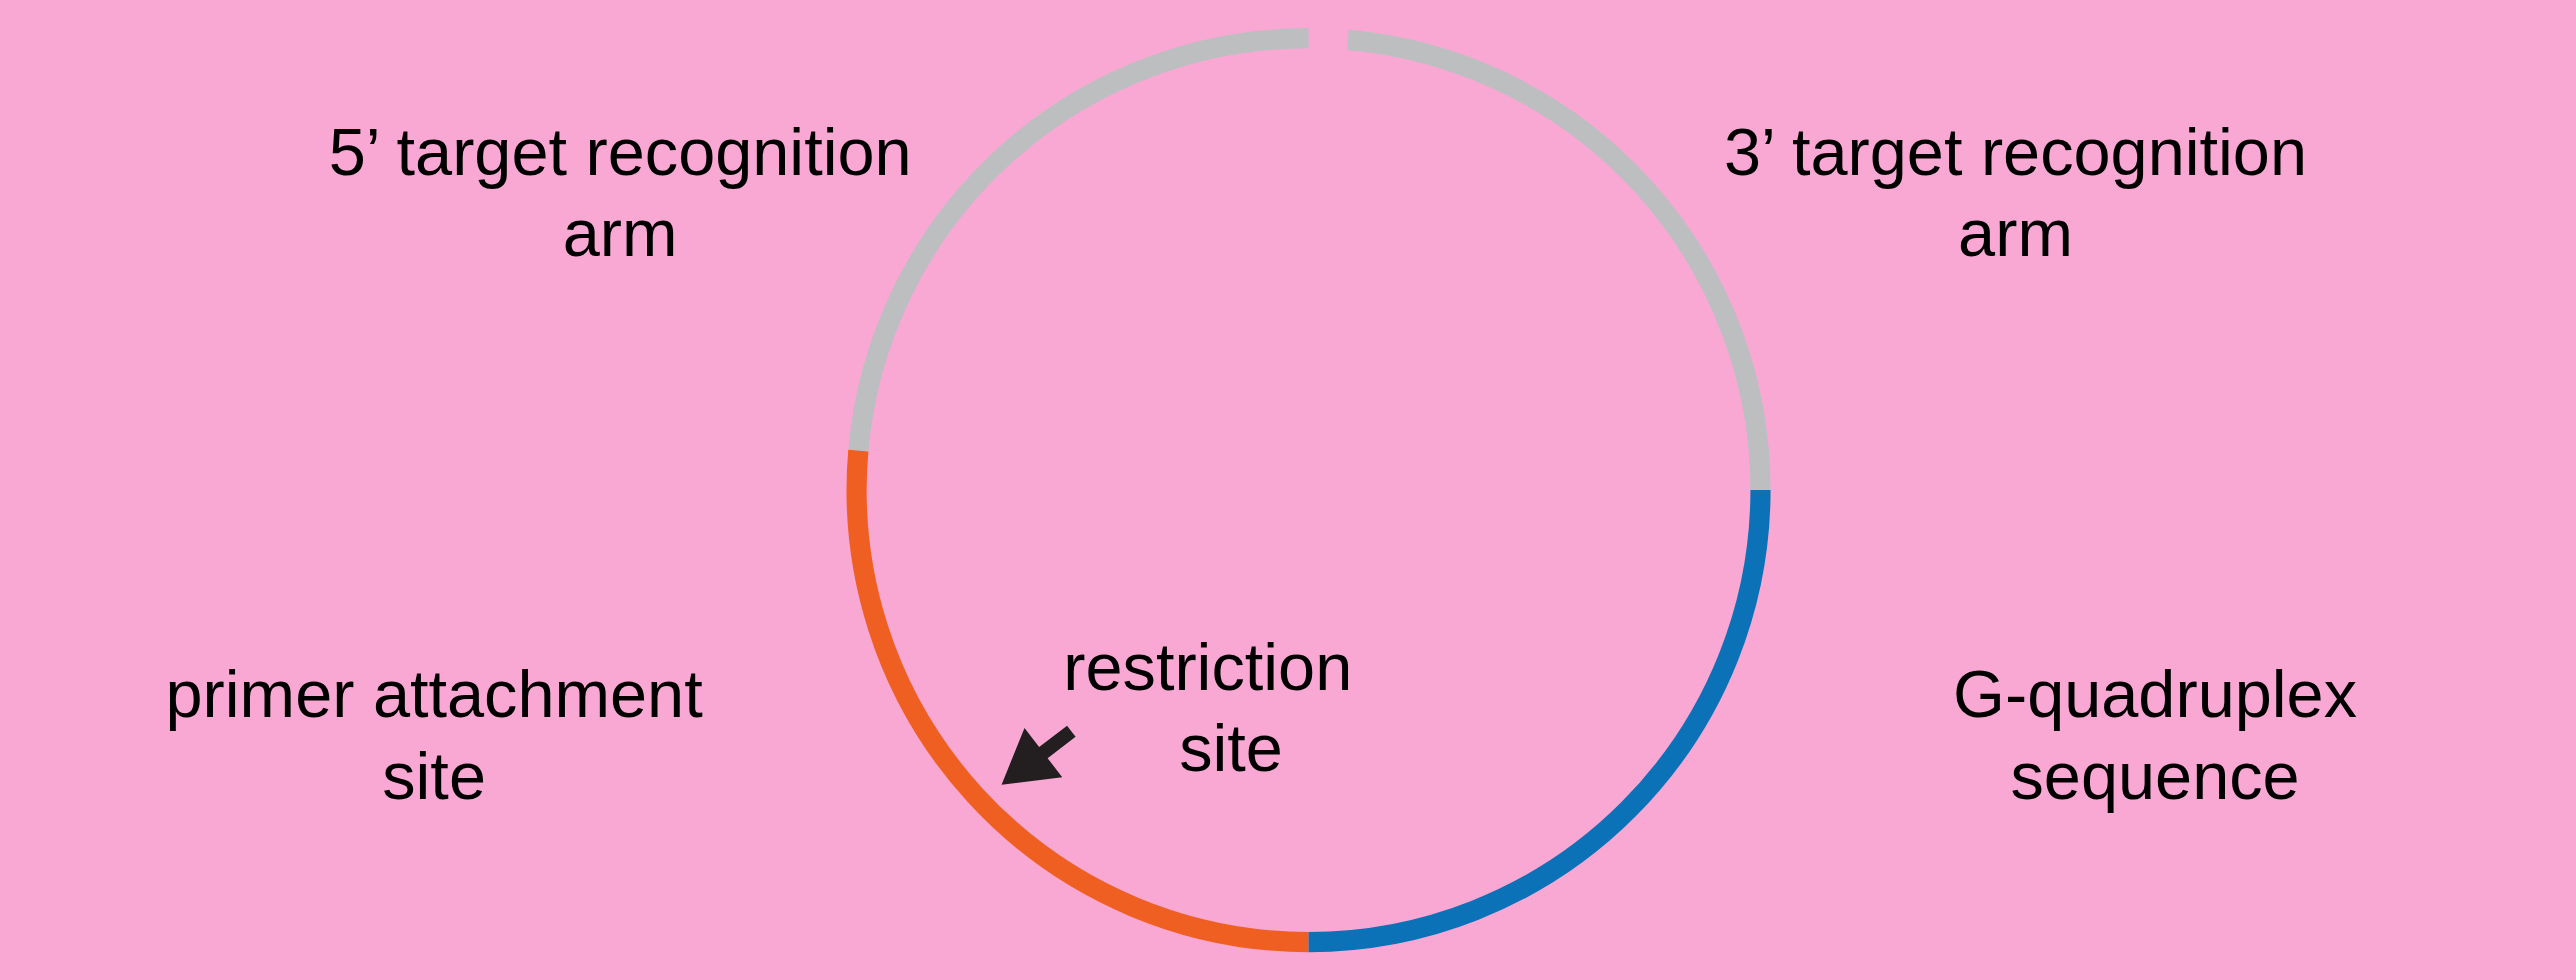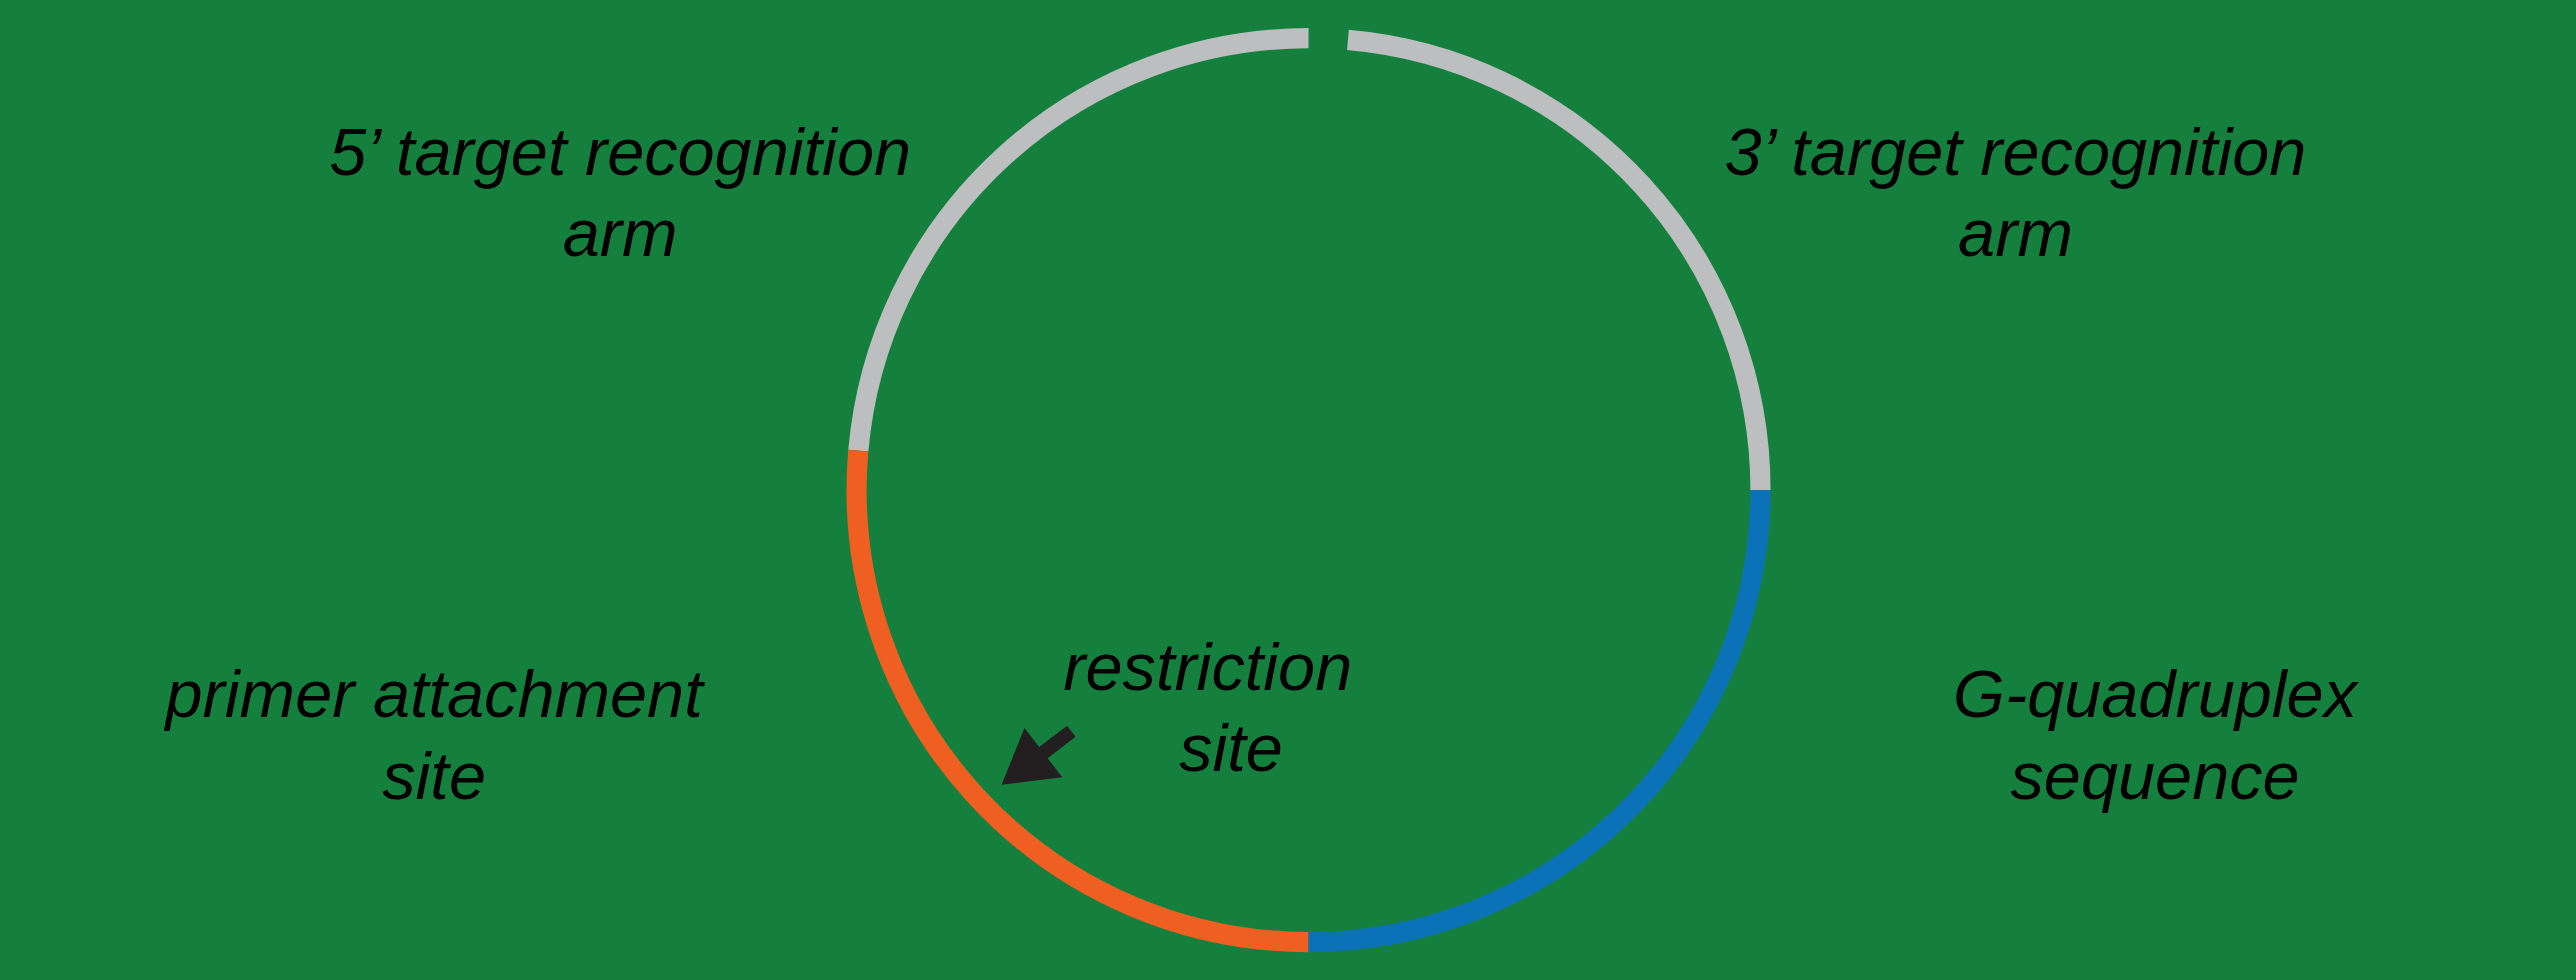--- a/index.html
+++ b/index.html
@@ -8,23 +8,22 @@
     padding: 0;
     background: #ffffff;
   }
   body {
     font-family: "Liberation Sans", sans-serif;
   }
   #stage {
     position: relative;
     width: 2576px;
     height: 981px;
-    background: #15803d;
+    background: #f9a8d4;
     overflow: hidden;
-    font-style: italic;
   }
   #figure-svg {
     position: absolute;
     left: 0;
     top: 0;
     width: 2576px;
     height: 981px;
     display: block;
   }
   .label-text {

